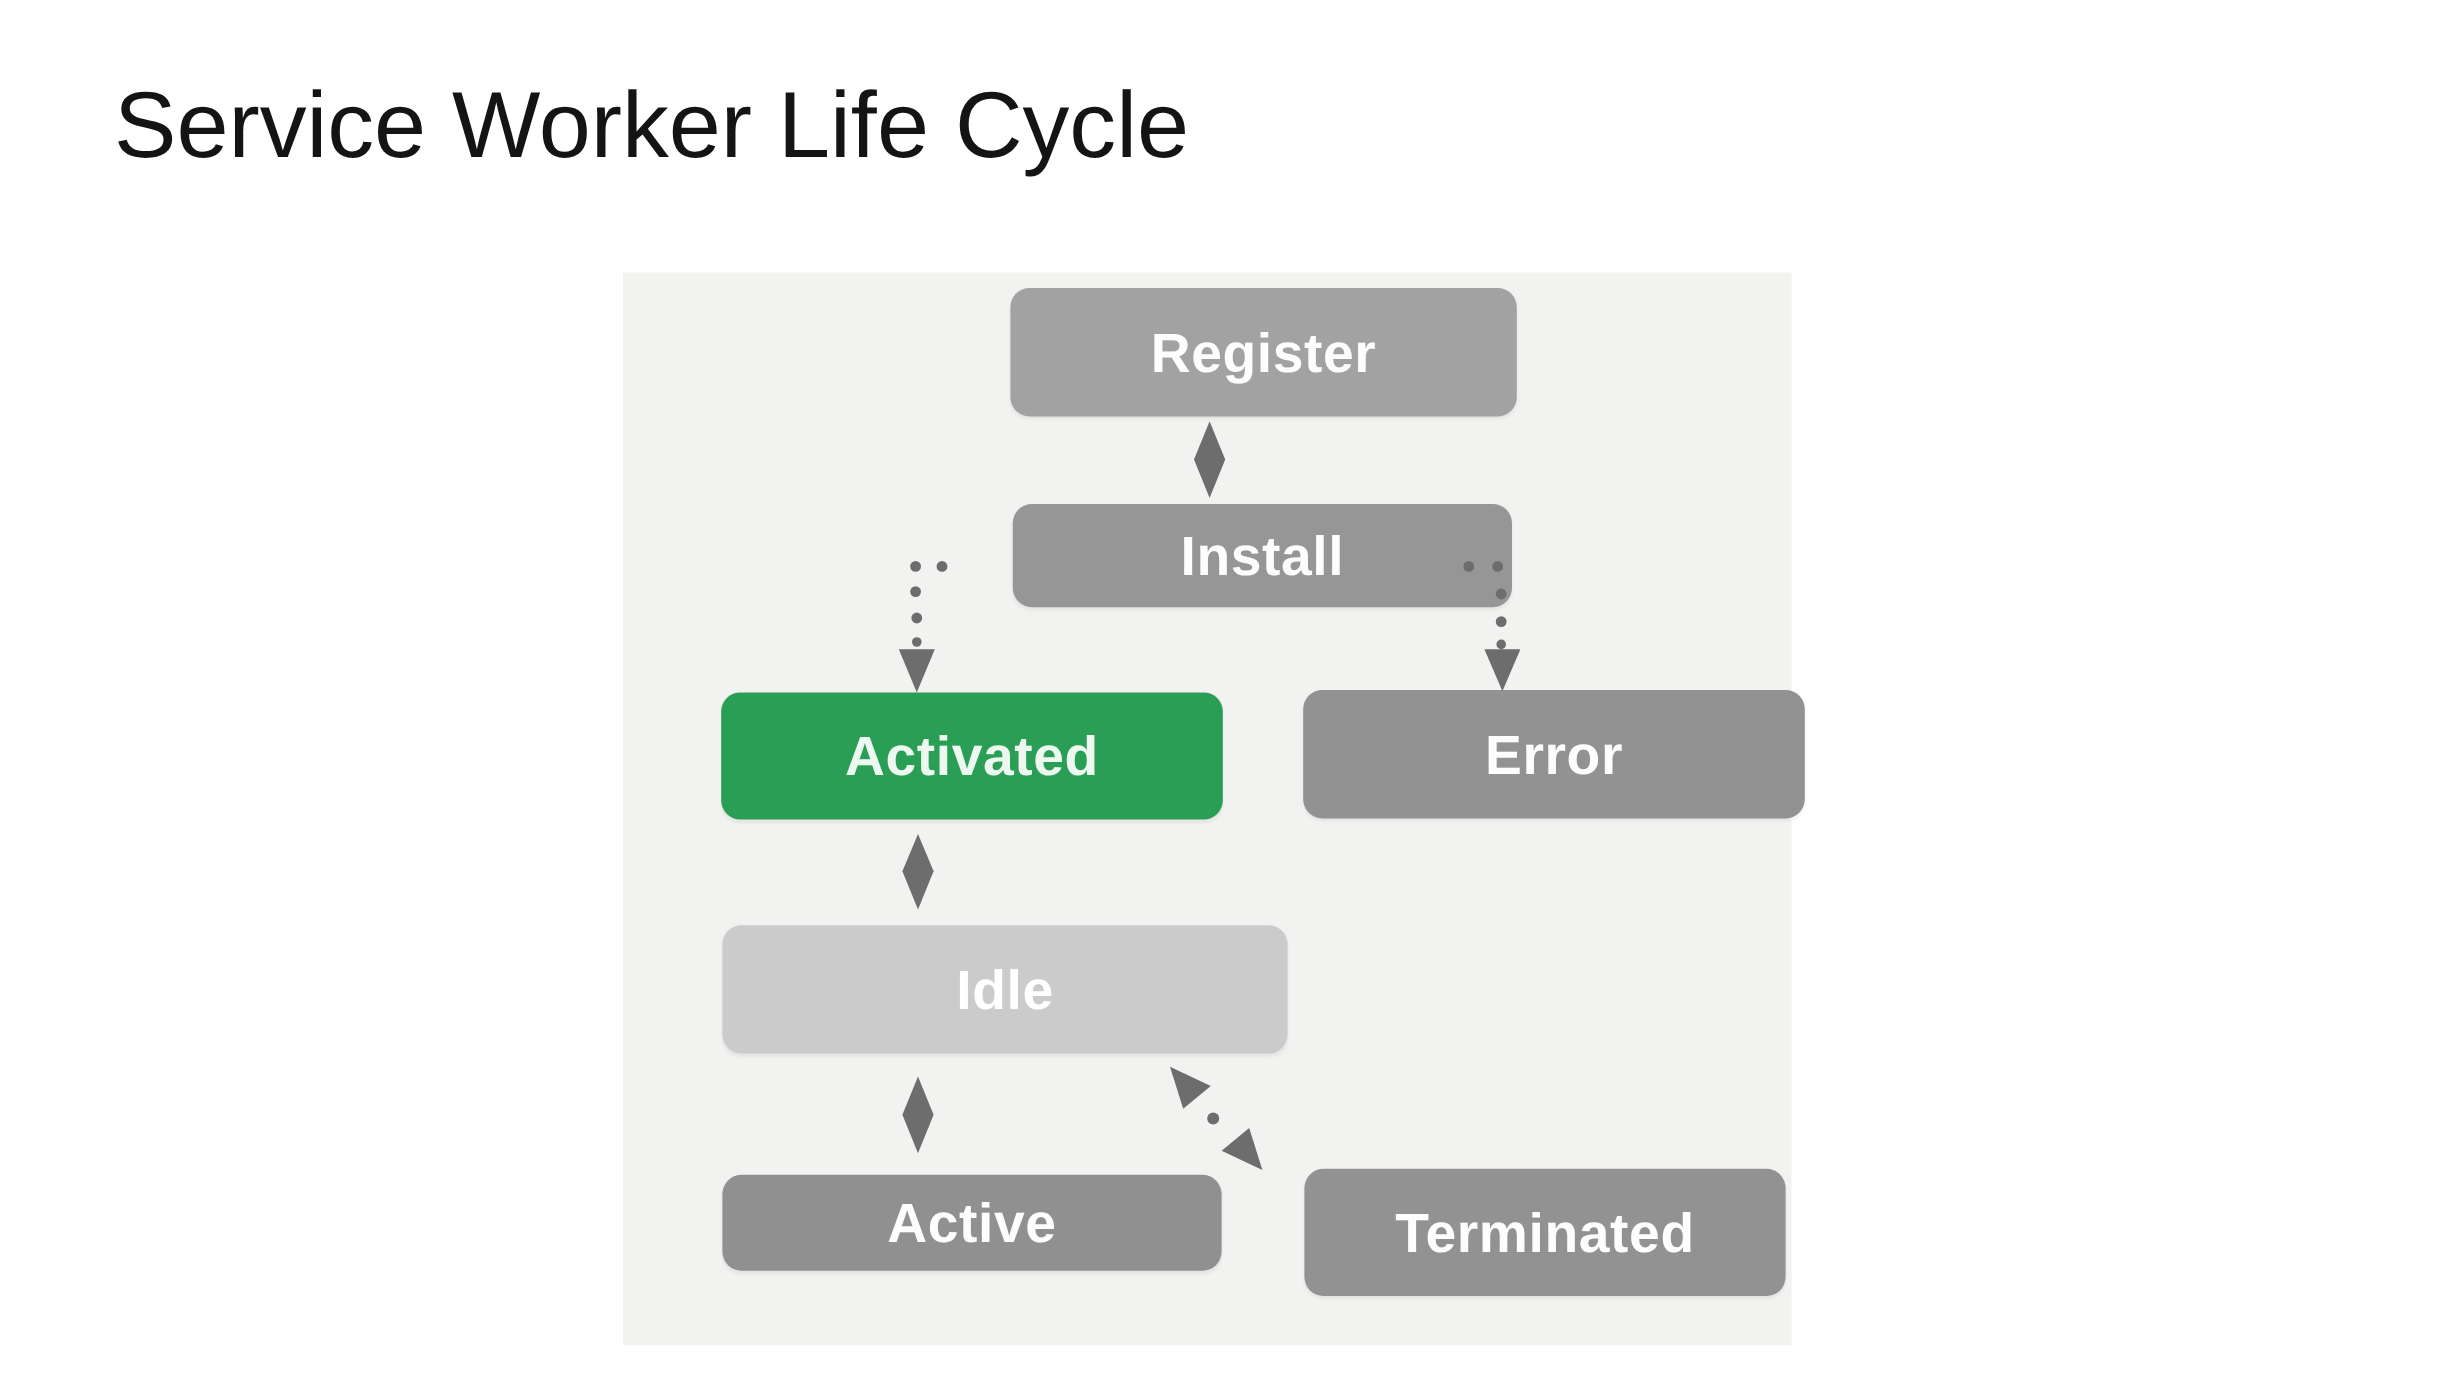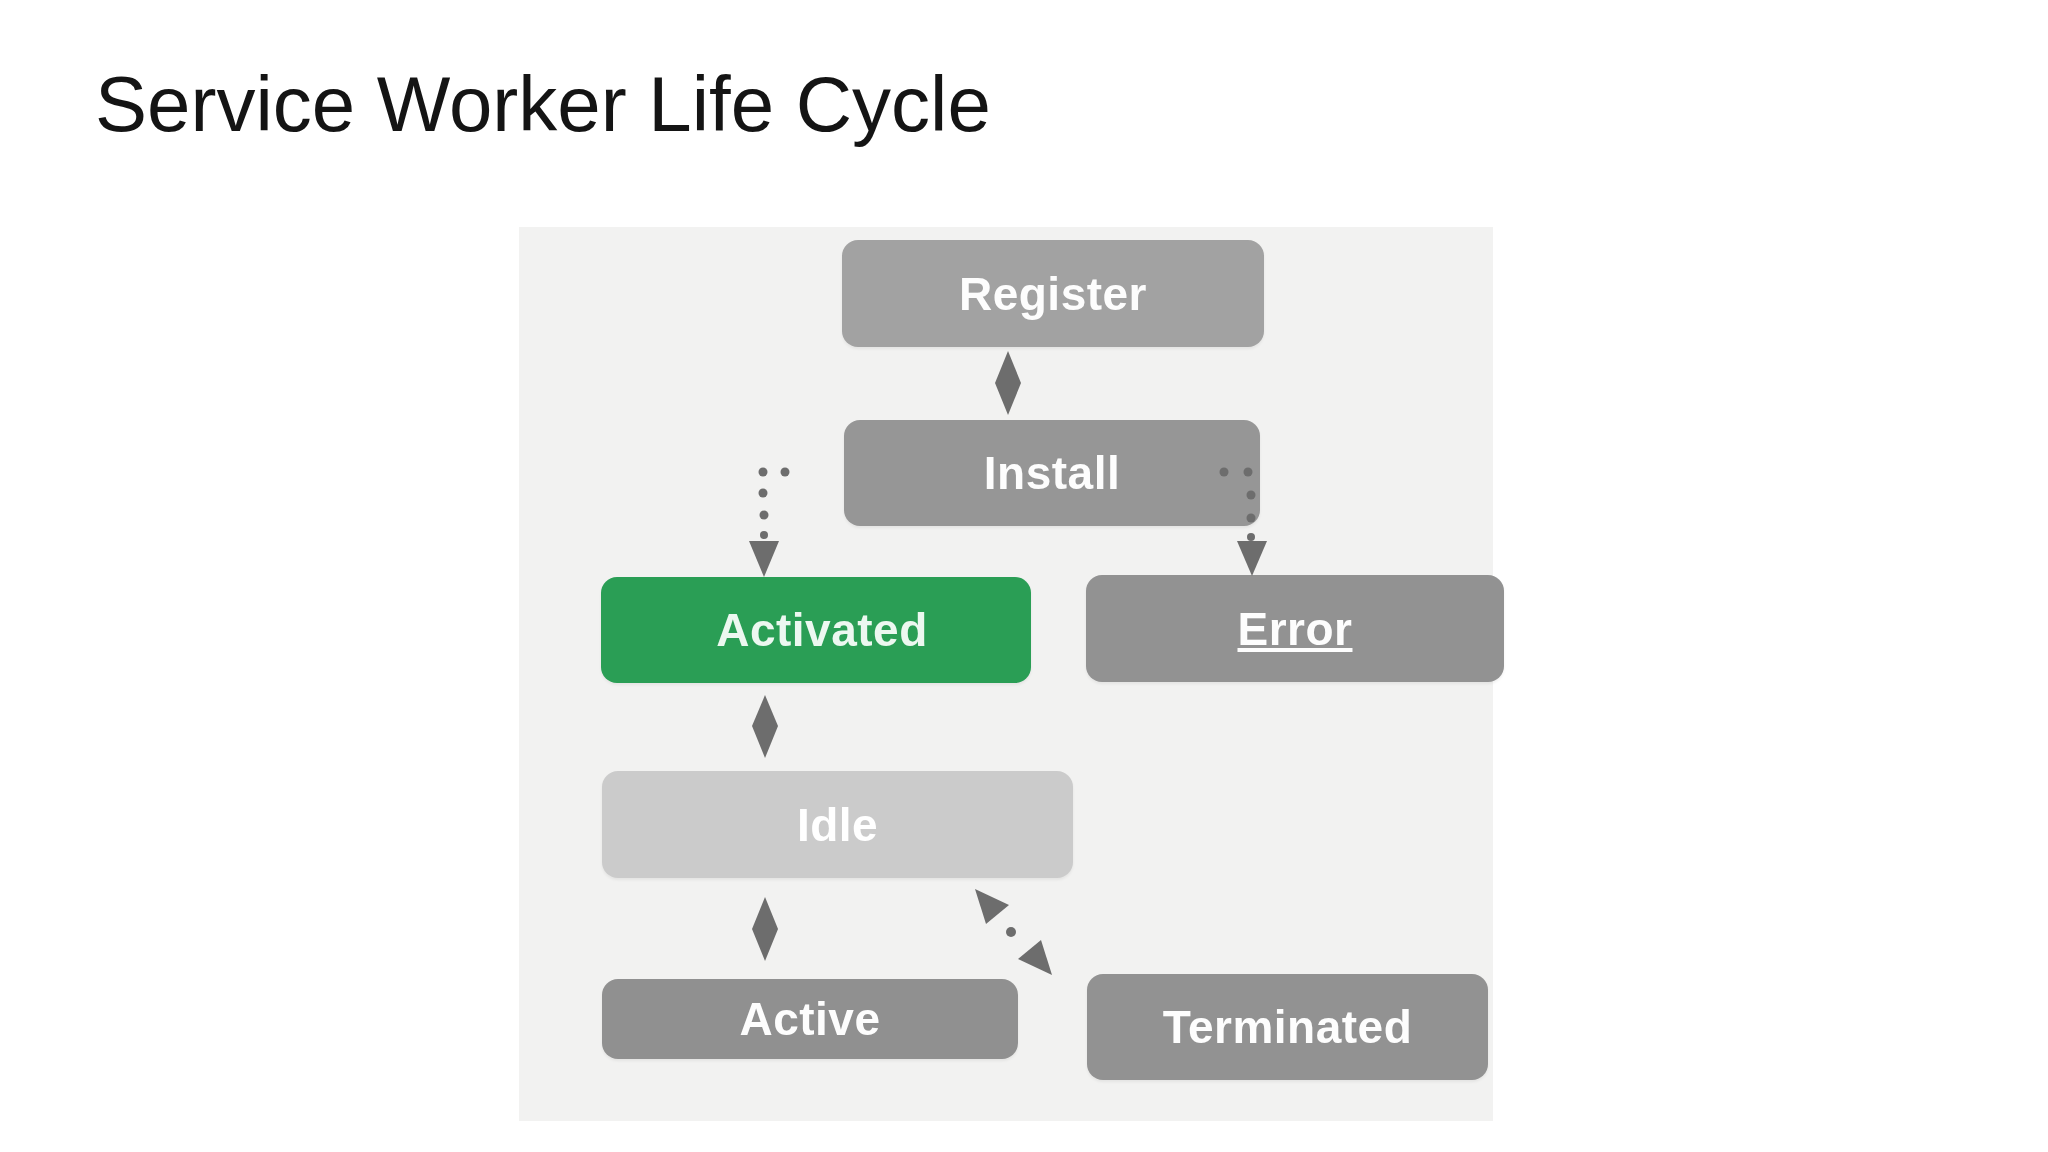--- a/index.html
+++ b/index.html
@@ -35,21 +35,21 @@
     align-items: center;
     justify-content: center;
     border-radius: 16px;
     font-weight: 700;
     font-size: 46px;
     letter-spacing: 0.5px;
     box-shadow: 0 2px 3px rgba(0,0,0,0.06);
     margin-left: 44px;
   }
   .n-register   { left: 798px;  top: 240px; width: 422px; height: 107px; }
-  .n-install    { left: 800px;  top: 420px; width: 416px; height: 106px; }
+  .n-install    { left: 800px;  top: 420px; width: 416px; height: 86px; }
   .n-activated  { left: 557px;  top: 577px; width: 418px; height: 106px; }
   .n-error      { left: 1042px; top: 575px; width: 418px; height: 107px; }
   .n-idle       { left: 558px;  top: 771px; width: 471px; height: 107px; }
   .n-active     { left: 558px;  top: 979px; width: 416px; height: 80px; }
   .n-terminated { left: 1043px; top: 974px; width: 401px; height: 106px; }
   .connectors {
     position: absolute;
     left: 0; top: 0;
     width: 2048px; height: 1152px;
     pointer-events: none;
@@ -61,23 +61,23 @@
 <div class="slide">
 
   <h1 class="title" style="color: rgb(20, 20, 20);">Service Worker Life Cycle</h1>
 
   <div class="panel" style="background-color: rgb(242, 242, 241);"></div>
 
   <div class="node n-register" style="background-color: rgb(162, 162, 162); color: rgb(253, 253, 253);">Register</div>
 
   <div class="node n-install" style="background-color: rgb(150, 150, 150); color: rgb(253, 253, 253);">Install</div>
 
-  <div class="node n-activated" style="background-color: rgb(42, 158, 85); color: rgb(236, 248, 240); padding-left: 12px;">Activated</div>
+  <div class="node n-activated" style="background-color: rgb(42, 158, 85); color: rgb(236, 248, 240);">Activated</div>
 
-  <div class="node n-error" style="background-color: rgb(146, 146, 146); color: rgb(253, 253, 253); text-decoration: underline;">Error</div>
+  <div class="node n-error" style="background-color: rgb(146, 146, 146); color: rgb(253, 253, 253);">Error</div>
 
   <div class="node n-idle" style="background-color: rgb(203, 203, 203); color: rgb(255, 255, 255);">Idle</div>
 
   <div class="node n-active" style="background-color: rgb(144, 144, 144); color: rgb(253, 253, 253);">Active</div>
 
   <div class="node n-terminated" style="background-color: rgb(146, 146, 146); color: rgb(253, 253, 253);">Terminated</div>
 
   <svg class="connectors" viewBox="0 0 2048 1152">
     <g fill="#6d6d6d">
 

